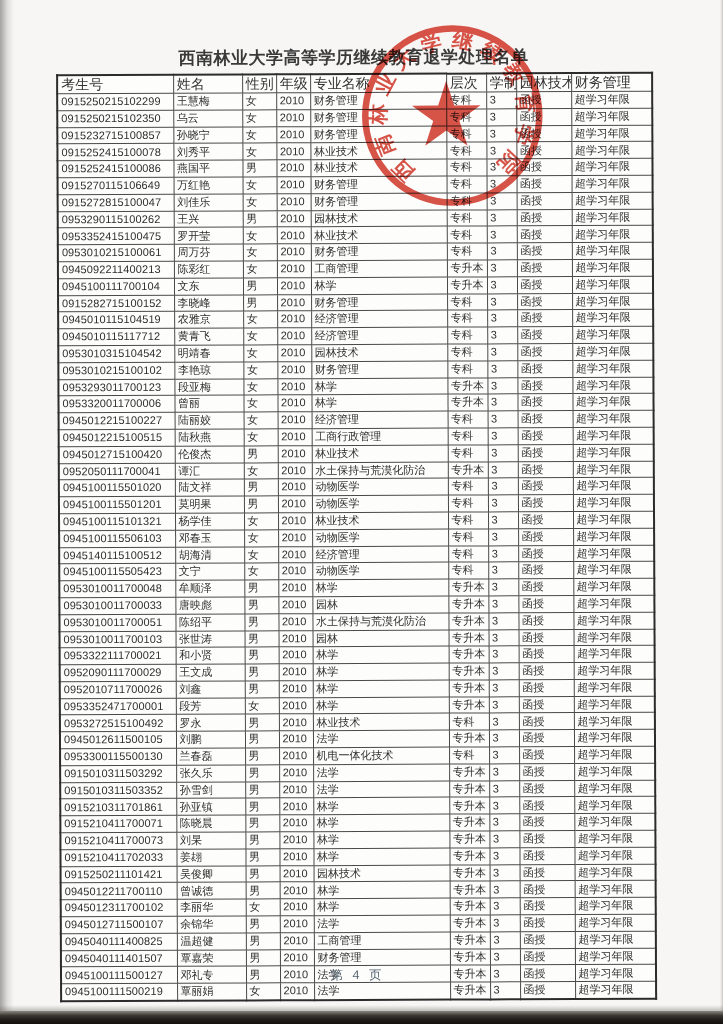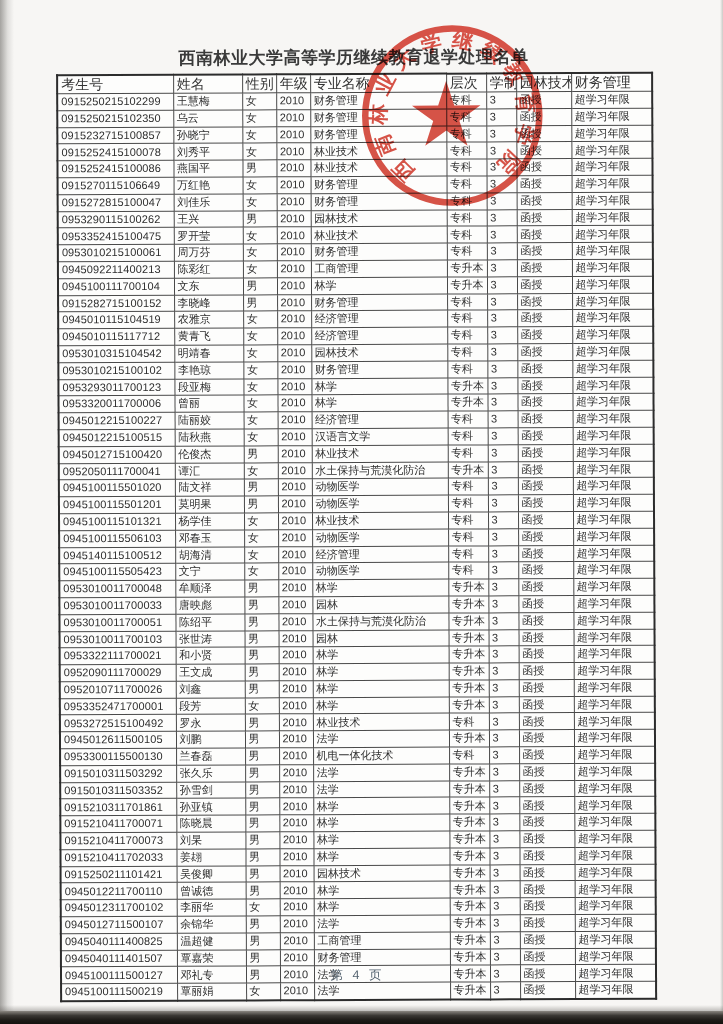--- a/index.html
+++ b/index.html
@@ -322,21 +322,21 @@
           <td>专科</td>
           <td>3</td>
           <td>函授</td>
           <td>超学习年限</td>
         </tr>
         <tr>
           <td class="num">0945012215100515</td>
           <td>陆秋燕</td>
           <td>女</td>
           <td>2010</td>
-          <td>汉语言文学</td>
+          <td>工商行政管理</td>
           <td>专科</td>
           <td>3</td>
           <td>函授</td>
           <td>超学习年限</td>
         </tr>
         <tr>
           <td class="num">0945012715100420</td>
           <td>伦俊杰</td>
           <td>男</td>
           <td>2010</td>

